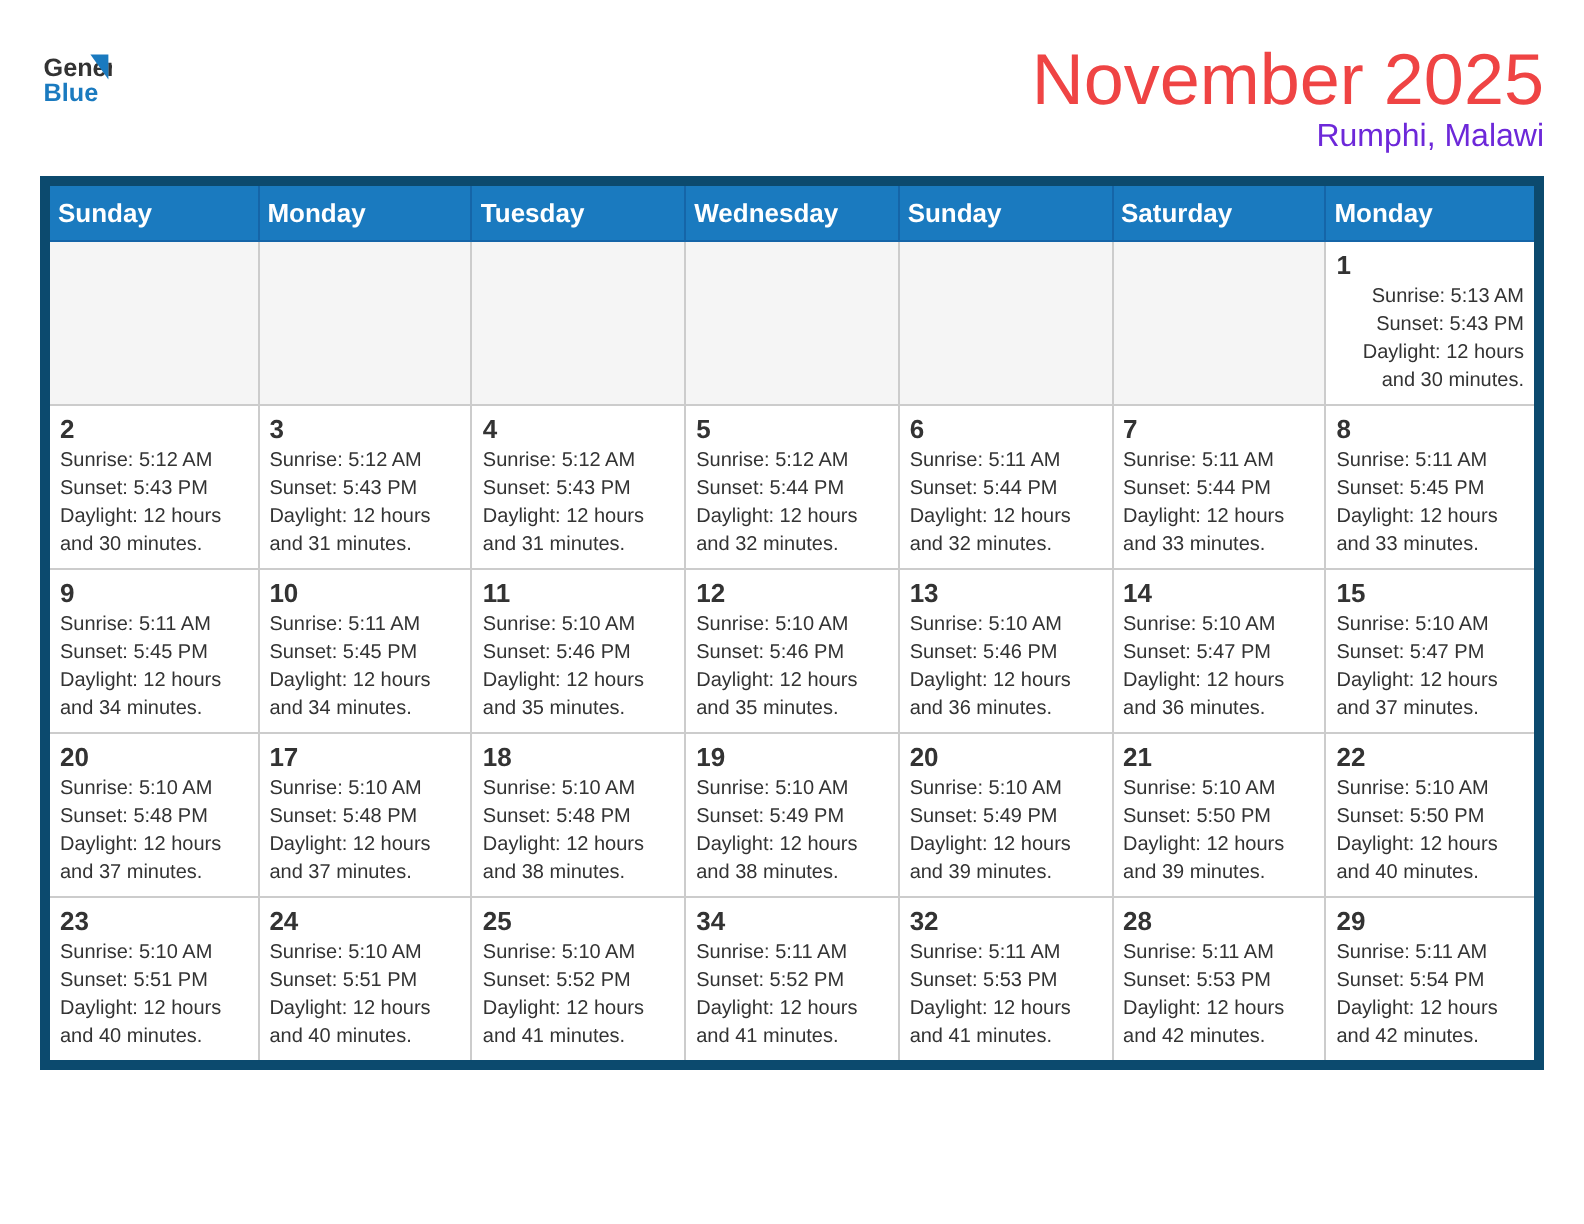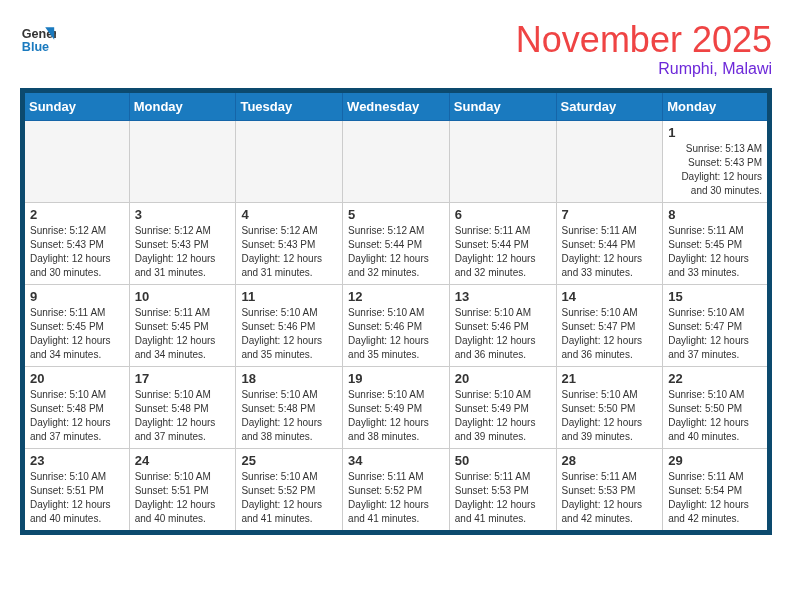--- a/index.html
+++ b/index.html
@@ -273,21 +273,21 @@
 Sunset: 5:52 PM
 Daylight: 12 hours and 41 minutes.</div>
         </td>
         <td>
           <span class="day-number">34</span>
           <div class="day-info" style="white-space: pre-line;">Sunrise: 5:11 AM
 Sunset: 5:52 PM
 Daylight: 12 hours and 41 minutes.</div>
         </td>
         <td>
-          <span class="day-number">50</span>
+          <span class="day-number">32</span>
           <div class="day-info" style="white-space: pre-line;">Sunrise: 5:11 AM
 Sunset: 5:53 PM
 Daylight: 12 hours and 41 minutes.</div>
         </td>
         <td>
           <span class="day-number">28</span>
           <div class="day-info" style="white-space: pre-line;">Sunrise: 5:11 AM
 Sunset: 5:53 PM
 Daylight: 12 hours and 42 minutes.</div>
         </td>

